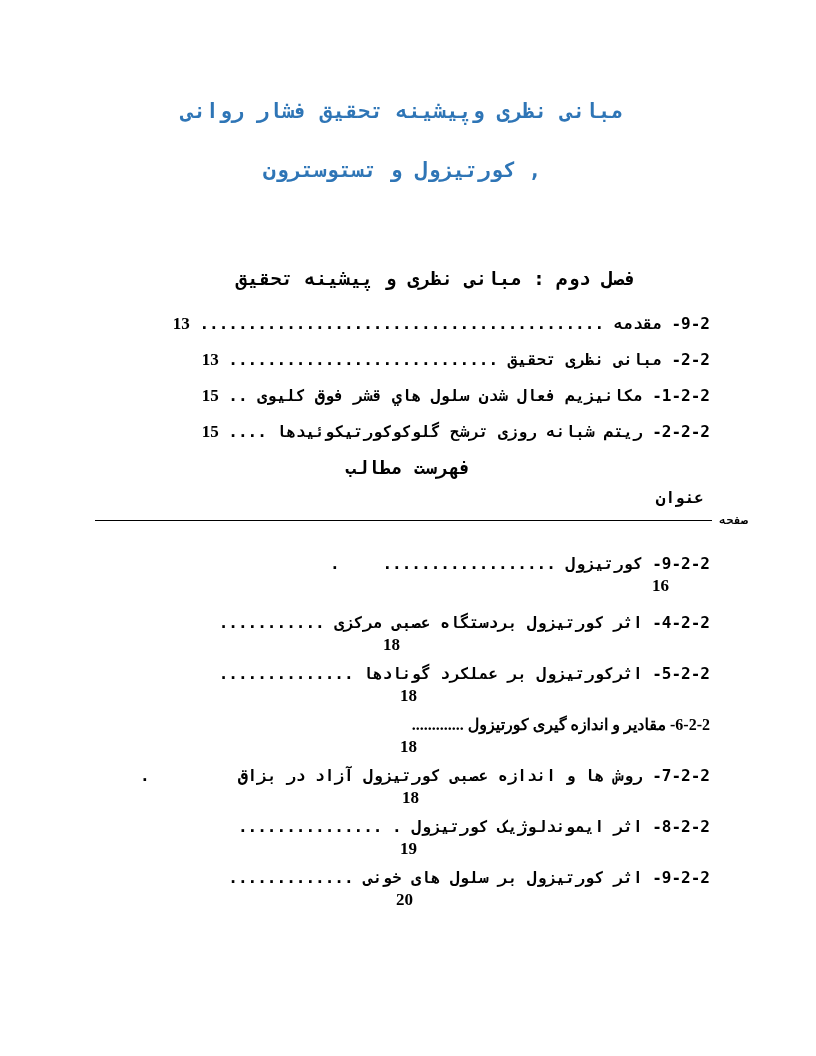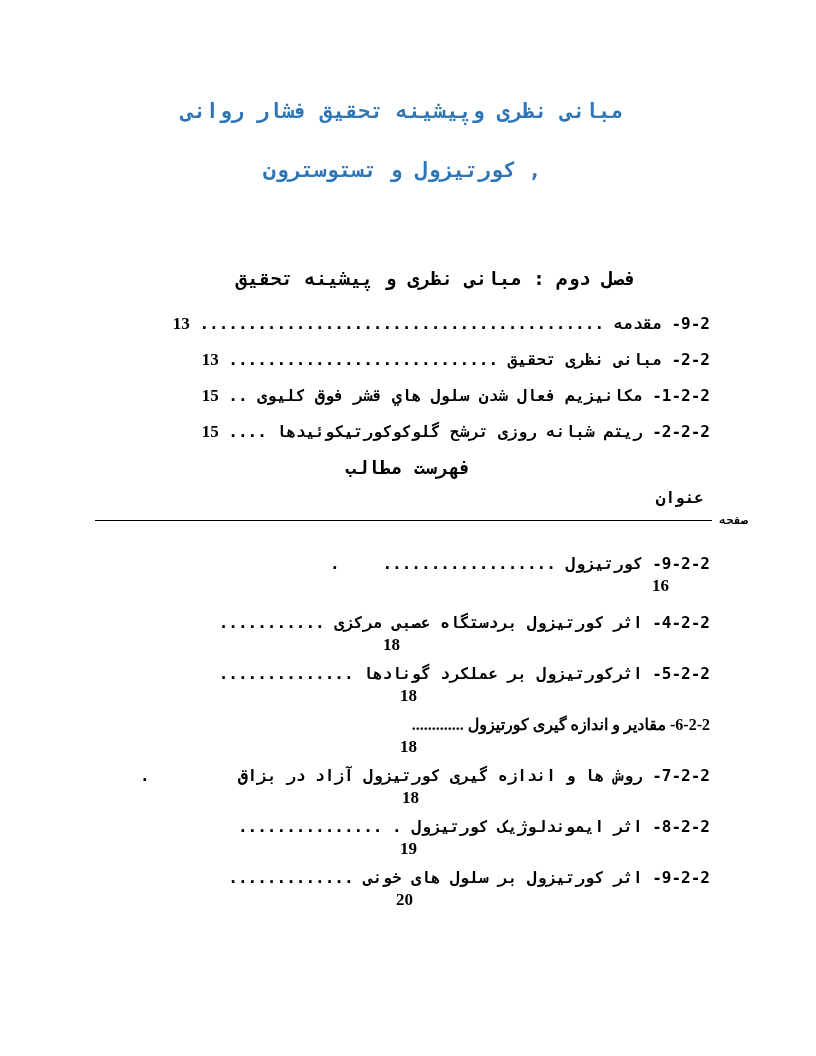--- a/index.html
+++ b/index.html
@@ -207,21 +207,21 @@
       </div>
       <div class="pgline pgl-3">
         <span class="pg">18</span>
       </div>
     </div>
 
     <div class="entry">
       <div class="toc-line w570">
         <span class="chunk">
           <span class="num">2-2-7-</span>
-          <span class="lbl">روش ها و اندازه گیری کورتیزول آزاد در بزاق</span>
+          <span class="lbl">روش ها و اندازه عصبی کورتیزول آزاد در بزاق</span>
           <span class="dots"></span>
         </span>
         <span class="tail">.</span>
       </div>
       <div class="pgline pgl-4">
         <span class="pg">18</span>
       </div>
     </div>
 
     <div class="entry">

